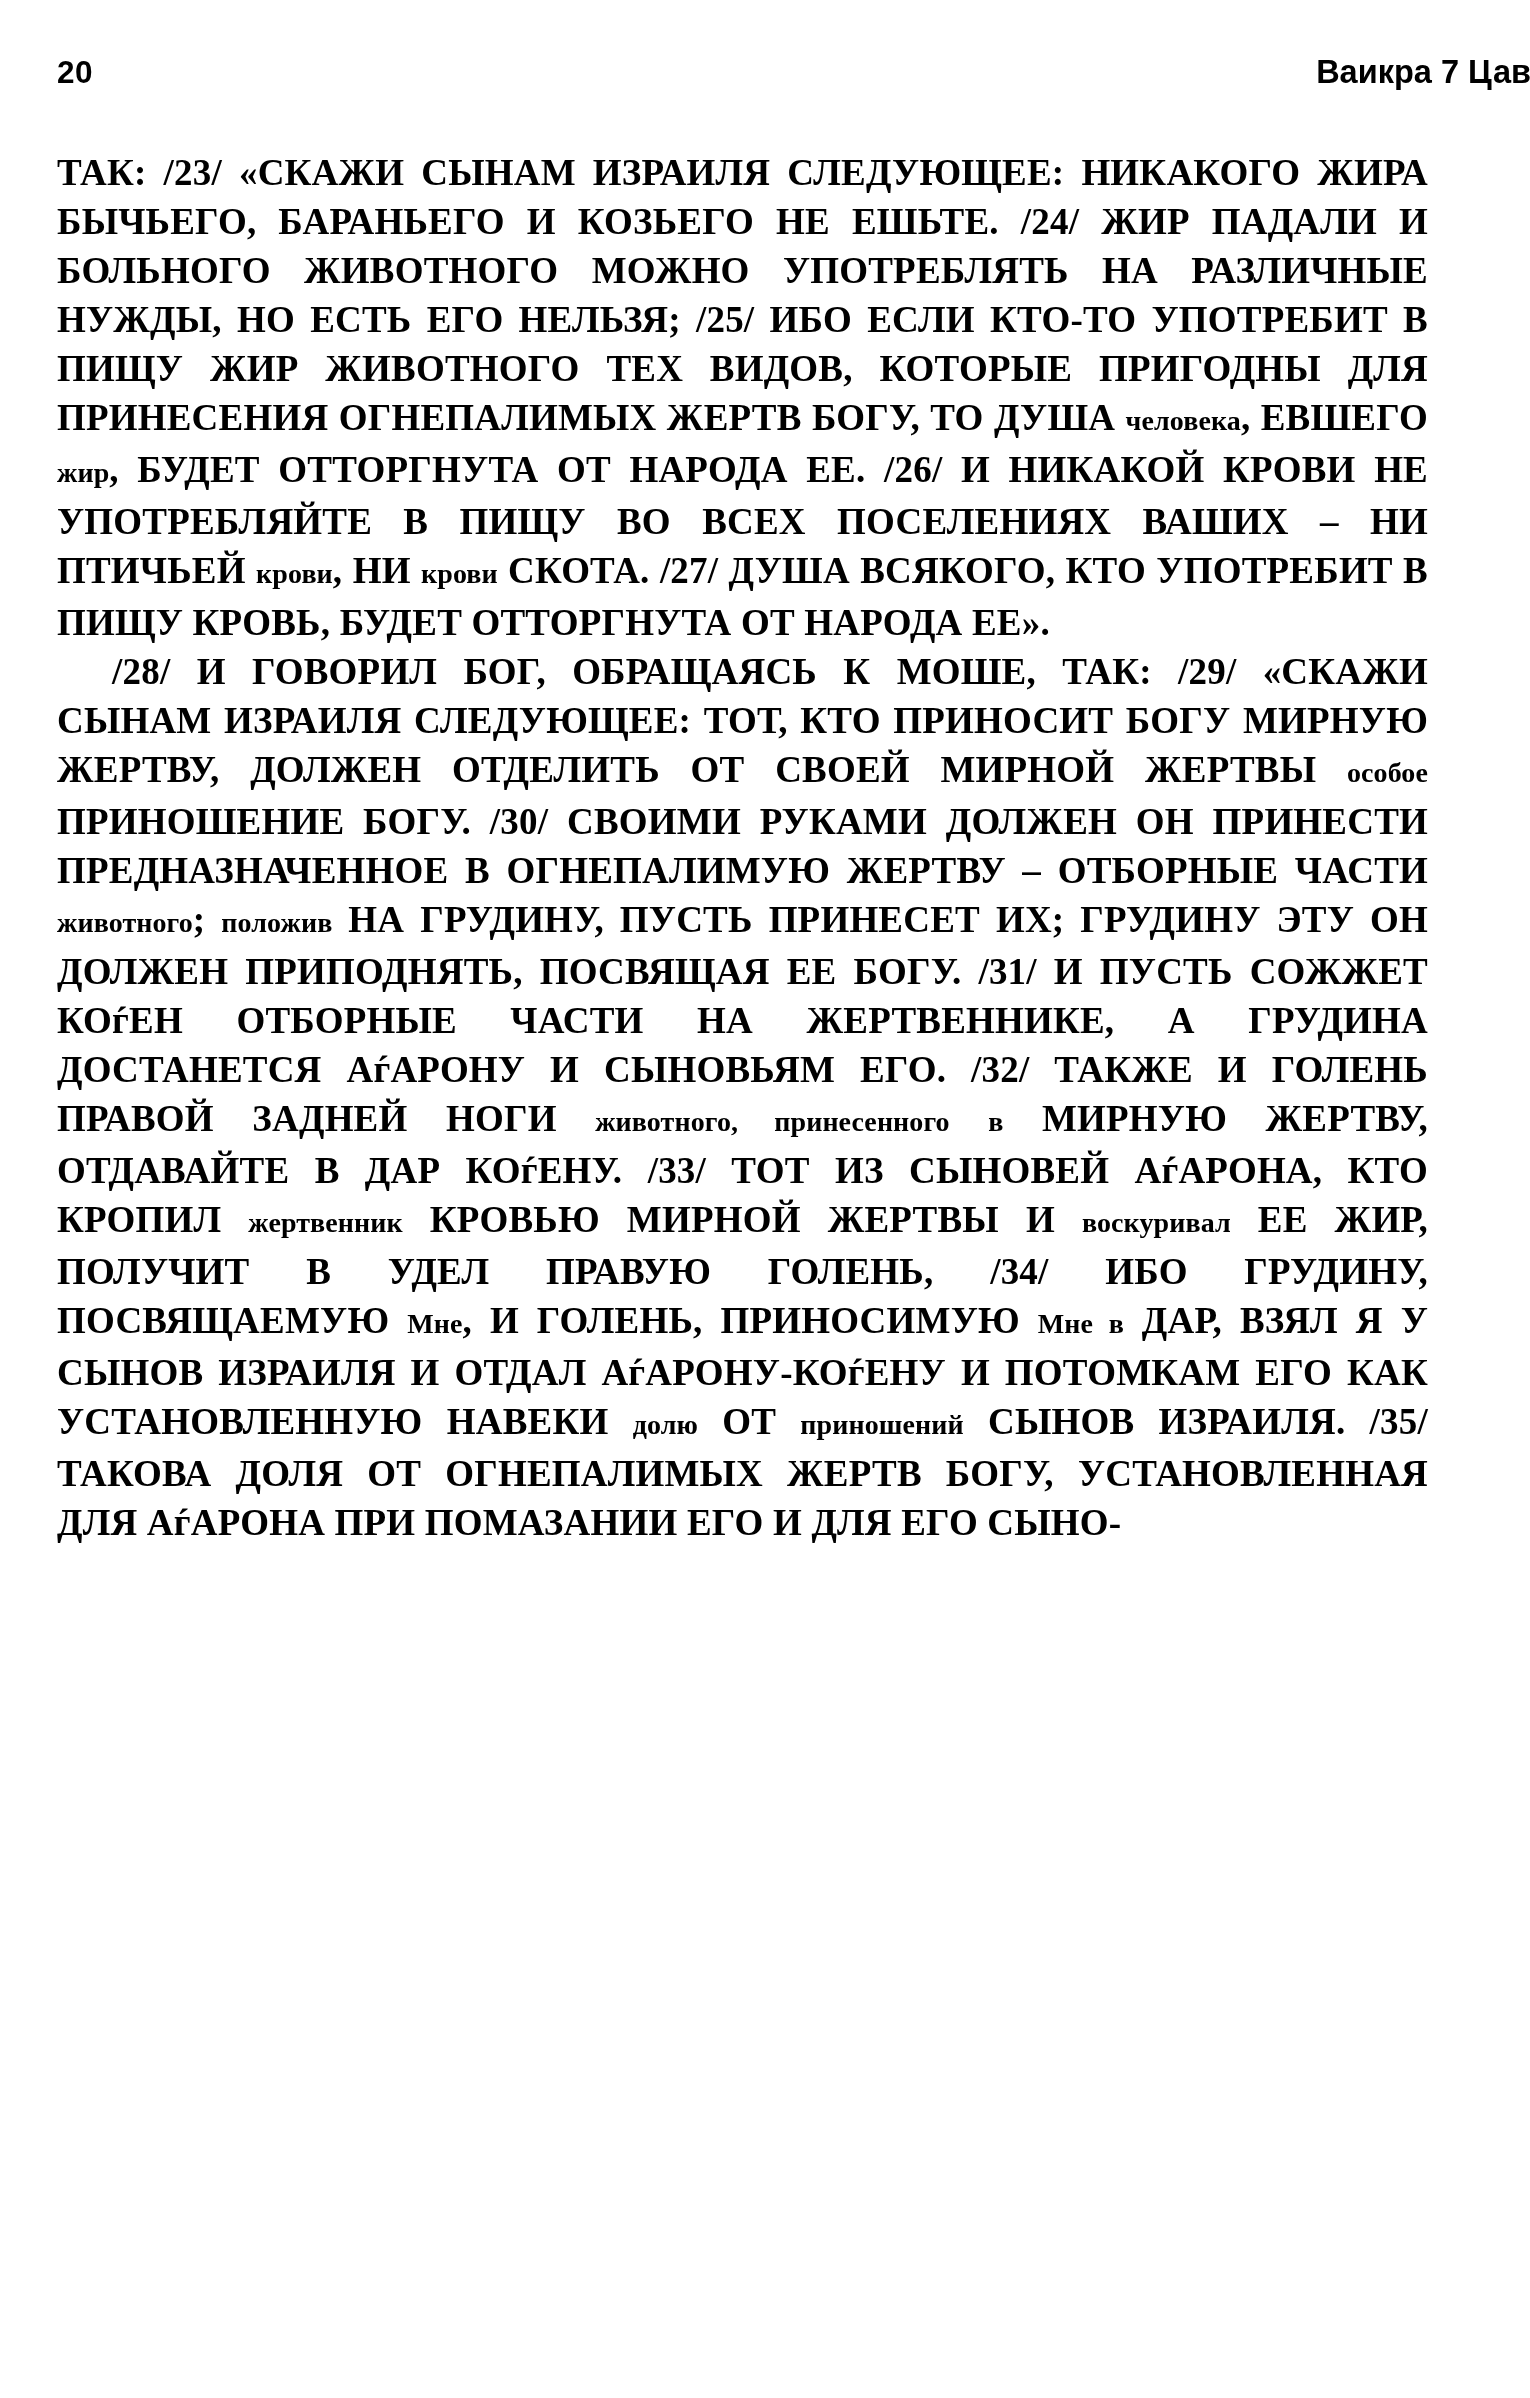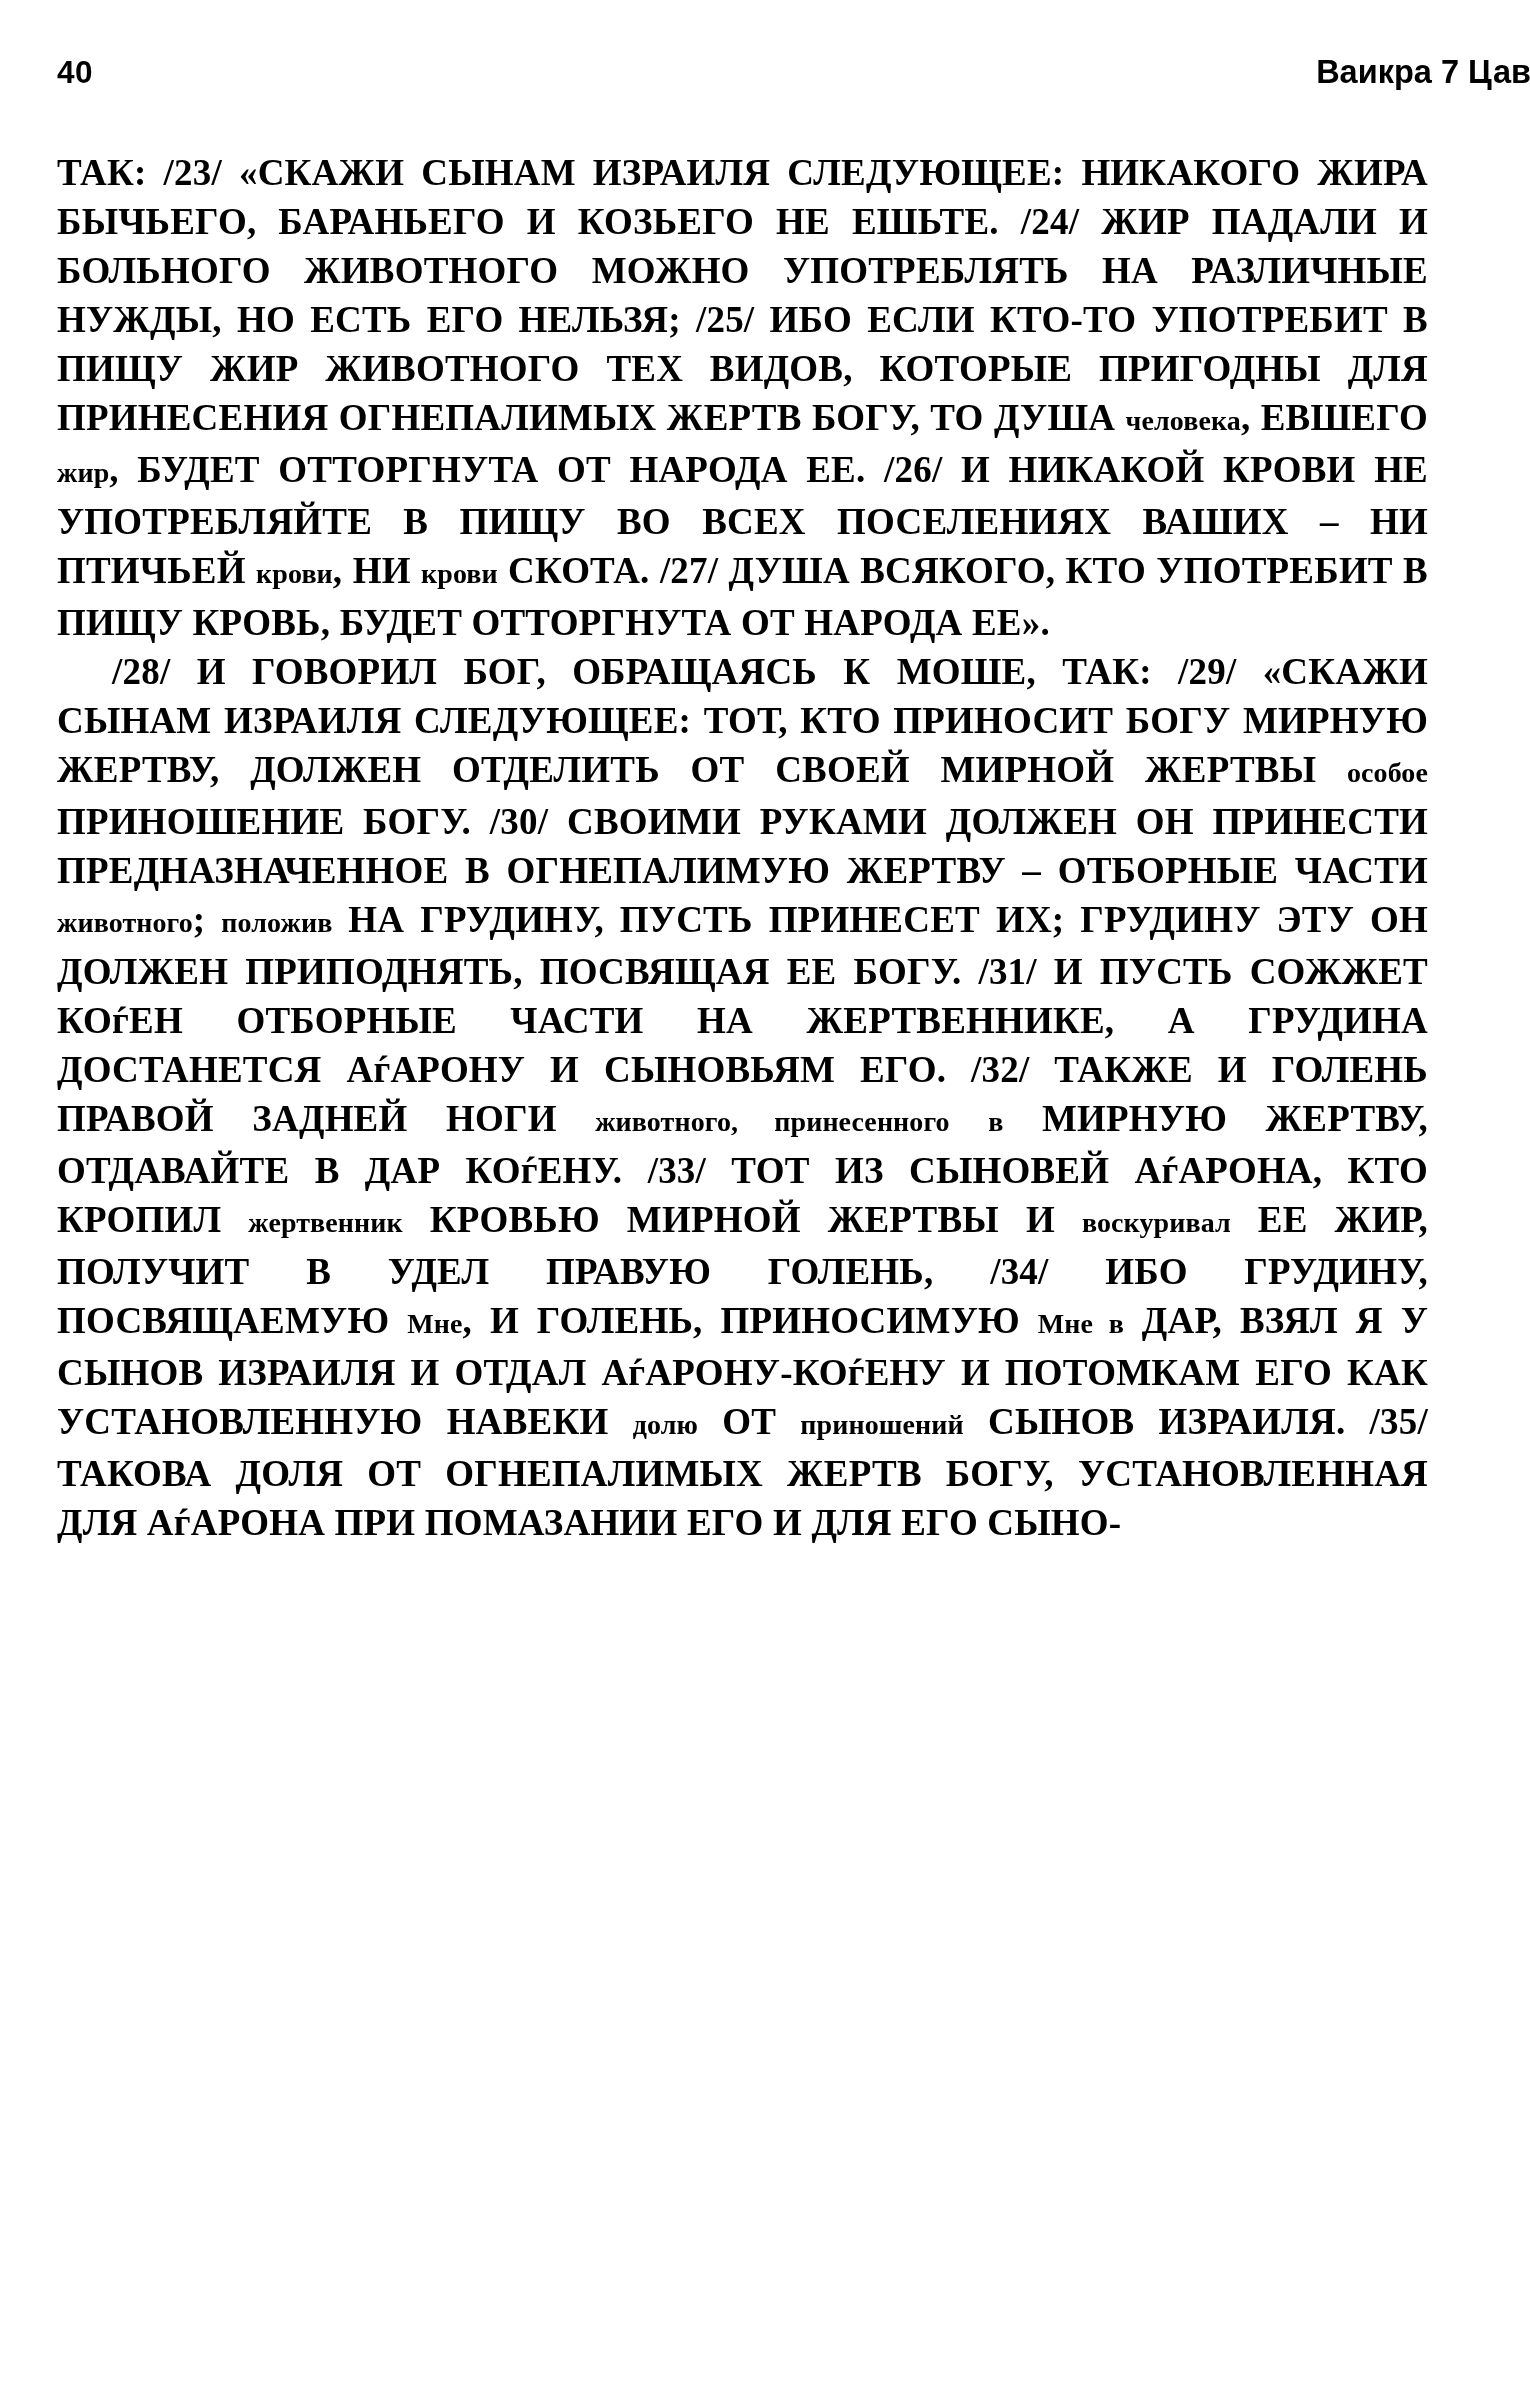--- a/index.html
+++ b/index.html
@@ -79,21 +79,21 @@
   .body-text p {
     hyphens: manual;
   }
 </style>
 </head>
 <body>
 
 <div class="page">
 
   <div class="header">
-    <div class="page-number">40</div>
+    <div class="page-number">20</div>
     <div class="running-title">Ваикра 7 Цав</div>
   </div>
 
   <div class="body-text">
     <p><span>ТАК: /23/ «СКАЖИ СЫНАМ ИЗРАИЛЯ СЛЕДУЮЩЕЕ: НИКАКОГО ЖИРА БЫЧЬЕГО, БАРАНЬЕГО И КОЗЬЕГО НЕ ЕШЬТЕ. /24/ ЖИР ПАДАЛИ И БОЛЬНОГО ЖИВОТНОГО МОЖНО УПОТРЕБЛЯТЬ НА РАЗЛИЧНЫЕ НУЖДЫ, НО ЕСТЬ ЕГО НЕЛЬЗЯ; /25/ ИБО ЕСЛИ КТО-ТО УПОТРЕБИТ В ПИЩУ ЖИР ЖИВОТНОГО ТЕХ ВИДОВ, КОТОРЫЕ ПРИГОДНЫ ДЛЯ ПРИНЕСЕНИЯ ОГНЕПАЛИМЫХ ЖЕРТВ БОГУ, ТО ДУША </span><span class="gloss">человека</span><span>, ЕВШЕГО </span><span class="gloss">жир</span><span>, БУДЕТ ОТТОРГНУТА ОТ НАРОДА ЕЕ. /26/ И НИКАКОЙ КРОВИ НЕ УПОТРЕБЛЯЙТЕ В ПИЩУ ВО ВСЕХ ПОСЕЛЕНИЯХ ВАШИХ – НИ ПТИЧЬЕЙ </span><span class="gloss">крови</span><span>, НИ </span><span class="gloss">крови</span><span> СКОТА. /27/ ДУША ВСЯКОГО, КТО УПОТРЕБИТ В ПИЩУ КРОВЬ, БУДЕТ ОТТОРГНУТА ОТ НАРОДА ЕЕ».</span></p>
     <p class="indent"><span>/28/ И ГОВОРИЛ БОГ, ОБРАЩАЯСЬ К МОШЕ, ТАК: /29/ «СКАЖИ СЫНАМ ИЗРАИЛЯ СЛЕДУЮЩЕЕ: ТОТ, КТО ПРИНОСИТ БОГУ МИРНУЮ ЖЕРТВУ, ДОЛЖЕН ОТДЕЛИТЬ ОТ СВОЕЙ МИРНОЙ ЖЕРТВЫ </span><span class="gloss">особое</span><span> ПРИНОШЕНИЕ БОГУ. /30/ СВОИМИ РУКАМИ ДОЛЖЕН ОН ПРИНЕСТИ ПРЕДНАЗНАЧЕННОЕ В ОГНЕПАЛИМУЮ ЖЕРТВУ – ОТБОРНЫЕ ЧАСТИ </span><span class="gloss">животного</span><span>; </span><span class="gloss">положив</span><span> НА ГРУДИНУ, ПУСТЬ ПРИНЕСЕТ ИХ; ГРУДИНУ ЭТУ ОН ДОЛЖЕН ПРИПОДНЯТЬ, ПОСВЯЩАЯ ЕЕ БОГУ. /31/ И ПУСТЬ СОЖЖЕТ КОѓЕН ОТБОРНЫЕ ЧАСТИ НА ЖЕРТВЕННИКЕ, А ГРУДИНА ДОСТАНЕТСЯ АѓАРОНУ И СЫНОВЬЯМ ЕГО. /32/ ТАКЖЕ И ГОЛЕНЬ ПРАВОЙ ЗАДНЕЙ НОГИ </span><span class="gloss">животного, принесенного</span><span> </span><span class="gloss">в</span><span> МИРНУЮ ЖЕРТВУ, ОТДАВАЙТЕ В ДАР КОѓЕНУ. /33/ ТОТ ИЗ СЫНОВЕЙ АѓАРОНА, КТО КРОПИЛ </span><span class="gloss">жертвенник</span><span> КРОВЬЮ МИРНОЙ ЖЕРТВЫ И </span><span class="gloss">воскуривал</span><span> ЕЕ ЖИР, ПОЛУЧИТ В УДЕЛ ПРАВУЮ ГОЛЕНЬ, /34/ ИБО ГРУДИНУ, ПОСВЯЩАЕМУЮ </span><span class="gloss">Мне</span><span>, И ГОЛЕНЬ, ПРИНОСИМУЮ </span><span class="gloss">Мне в</span><span> ДАР, ВЗЯЛ Я У СЫНОВ ИЗРАИЛЯ И ОТДАЛ АѓАРОНУ-КОѓЕНУ И ПОТОМКАМ ЕГО КАК УСТАНОВЛЕННУЮ НАВЕКИ </span><span class="gloss">долю</span><span> ОТ </span><span class="gloss">приношений</span><span> СЫНОВ ИЗРАИЛЯ. /35/ ТАКОВА ДОЛЯ ОТ ОГНЕПАЛИМЫХ ЖЕРТВ БОГУ, УСТАНОВЛЕННАЯ ДЛЯ АѓАРОНА ПРИ ПОМАЗАНИИ ЕГО И ДЛЯ ЕГО СЫНО-</span></p>
   </div>
 
 </div>
 

